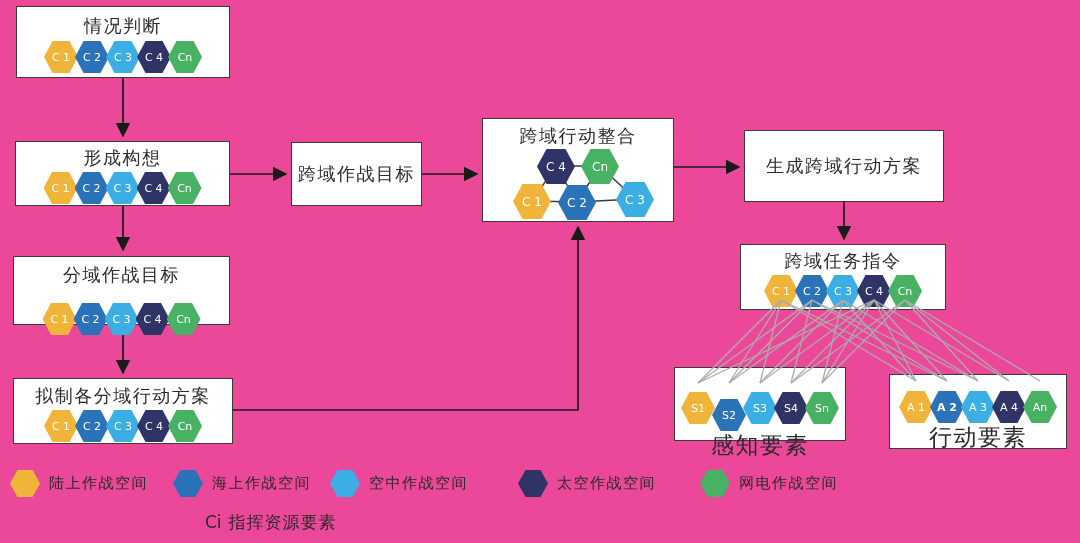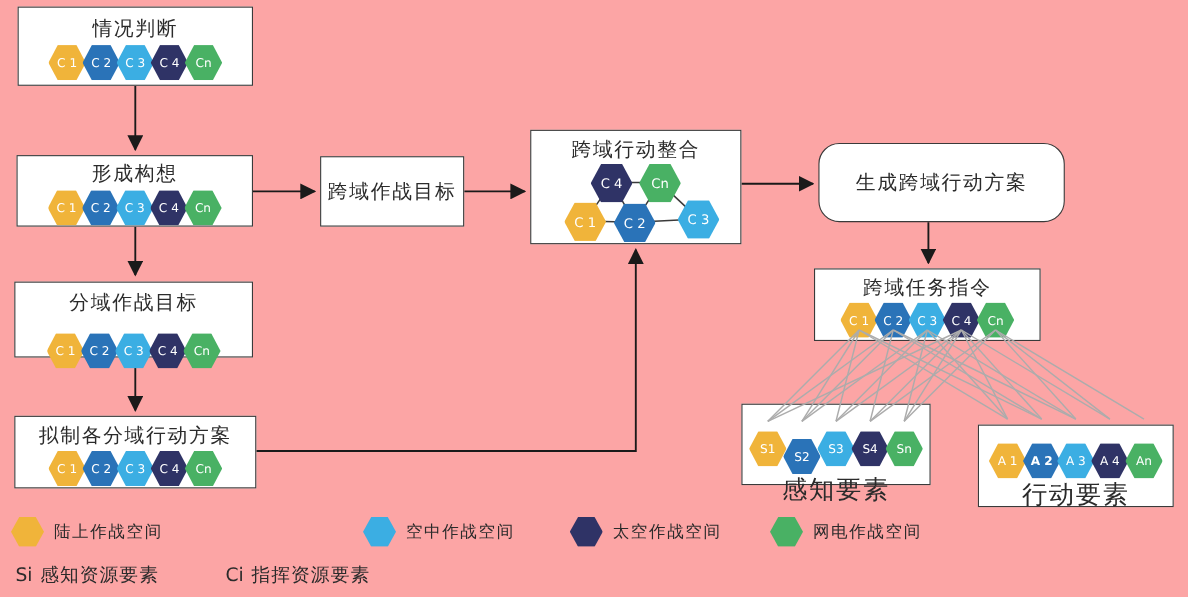--- a/index.html
+++ b/index.html
@@ -1,44 +1,44 @@
 <!DOCTYPE html>
 <html><head>
 <meta charset="utf-8">
 <style>
   html,body{margin:0;padding:0;background:#fff;}
   .canvas{
-    position:relative;width:1080px;height:543px;background:#fca5a5;
+    position:relative;width:1080px;height:543px;background:#ec4899;
     font-family:"Liberation Sans","DejaVu Sans",sans-serif;overflow:hidden;color:#2b2b2b;
   }
   svg.wires{position:absolute;left:0;top:0;z-index:0;pointer-events:none;}
   svg.wires-top{position:absolute;left:0;top:0;z-index:2;pointer-events:none;}
   .box{
     position:absolute;background:#fff;border:1.7px solid #3a3a3a;box-sizing:border-box;
     display:flex;flex-direction:column;align-items:center;z-index:1;
   }
   .box-title{font-size:18px;letter-spacing:1.5px;white-space:nowrap;line-height:22px;}
   .hexrow{display:flex;align-items:center;margin-top:2px;}
   .hex{
     width:34px;height:32px;margin-left:-3px;flex:0 0 auto;
     clip-path:polygon(25% 0,75% 0,100% 50%,75% 100%,25% 100%,0 50%);
     color:#fff;font-size:11px;display:inline-flex;align-items:center;justify-content:center;
     font-family:"DejaVu Sans","Liberation Sans",sans-serif;white-space:pre;
   }
   .hexrow .hex:first-child{margin-left:0;}
   #box-situation{left:16px;top:6px;width:214px;height:72px;padding-top:8px;gap:2px;}
-  #box-concept{left:15px;top:141px;width:215px;height:65px;padding-top:5px;gap:1px;justify-content:space-between;}
+  #box-concept{left:15px;top:141px;width:215px;height:65px;padding-top:5px;gap:1px;}
   #box-domain-objectives{left:13px;top:256px;width:217px;height:69px;padding-top:7px;gap:15px;}
   #box-domain-plans{left:13px;top:378px;width:220px;height:66px;padding-top:6px;gap:1px;}
   #box-cross-objective{left:291px;top:142px;width:131px;height:64px;justify-content:center;}
   #box-integration{left:482px;top:118px;width:192px;height:104px;padding-top:6px;}
-  #box-generate{left:744px;top:130px;width:224px;height:72px;justify-content:center;border-radius:19px;}
+  #box-generate{left:744px;top:130px;width:200px;height:72px;justify-content:center;}
   #box-tasks{left:740px;top:244px;width:206px;height:66px;padding-top:5px;gap:1px;}
   #box-sense{left:674px;top:367px;width:172px;height:74px;padding-top:15px;}
-  #box-action{left:889px;top:386px;width:178px;height:75px;padding-top:14px;}
+  #box-action{left:889px;top:374px;width:178px;height:75px;padding-top:14px;}
   #box-sense .box-title,#box-action .box-title{font-size:23px;margin-top:3px;}
   .cluster{position:absolute;left:0;top:0;width:192px;height:104px;}
   .cluster svg{position:absolute;left:0;top:0;}
   .hex-abs{position:absolute;width:38px;height:35px;font-size:12px;margin:0;}
   .legend-item{position:absolute;top:470px;display:flex;align-items:center;gap:9px;z-index:1;}
   .legend-hex{width:30px;height:27px;margin-left:0;}
   .legend-label{font-size:15px;letter-spacing:1.5px;white-space:nowrap;}
   .note{position:absolute;top:511px;display:flex;align-items:baseline;gap:7px;z-index:1;}
   .note-symbol{font-size:17px;font-family:"DejaVu Sans","Liberation Sans",sans-serif;}
   .note-label{font-size:17px;letter-spacing:1px;white-space:nowrap;}
@@ -204,35 +204,35 @@
       <line x1="905" y1="300" x2="978" y2="381"></line>
       <line x1="905" y1="300" x2="1009" y2="381"></line>
       <line x1="905" y1="300" x2="1040" y2="381"></line>
     </g>
   </svg>
 
   <div class="legend-item" style="left:10px">
     <span class="hex legend-hex" style="background: rgb(240, 180, 58);"></span>
     <span class="legend-label">陆上作战空间</span>
   </div>
+  <div class="legend-item" style="left:173px">
+    <span class="hex legend-hex" style="background: rgb(42, 115, 184);"></span>
+    <span class="legend-label">海上作战空间</span>
+  </div>
   <div class="legend-item" style="left:330px">
     <span class="hex legend-hex" style="background: rgb(59, 174, 227);"></span>
     <span class="legend-label">空中作战空间</span>
   </div>
   <div class="legend-item" style="left:518px">
     <span class="hex legend-hex" style="background: rgb(47, 51, 102);"></span>
     <span class="legend-label">太空作战空间</span>
   </div>
   <div class="legend-item" style="left:700px">
     <span class="hex legend-hex" style="background: rgb(73, 177, 100);"></span>
     <span class="legend-label">网电作战空间</span>
   </div>
 
-  <div class="note" style="left:14px">
-    <span class="note-symbol">Si</span>
-    <span class="note-label">感知资源要素</span>
-  </div>
   <div class="note" style="left:205px">
     <span class="note-symbol">Ci</span>
     <span class="note-label">指挥资源要素</span>
   </div>
 
 </div>
 
 </body></html>

